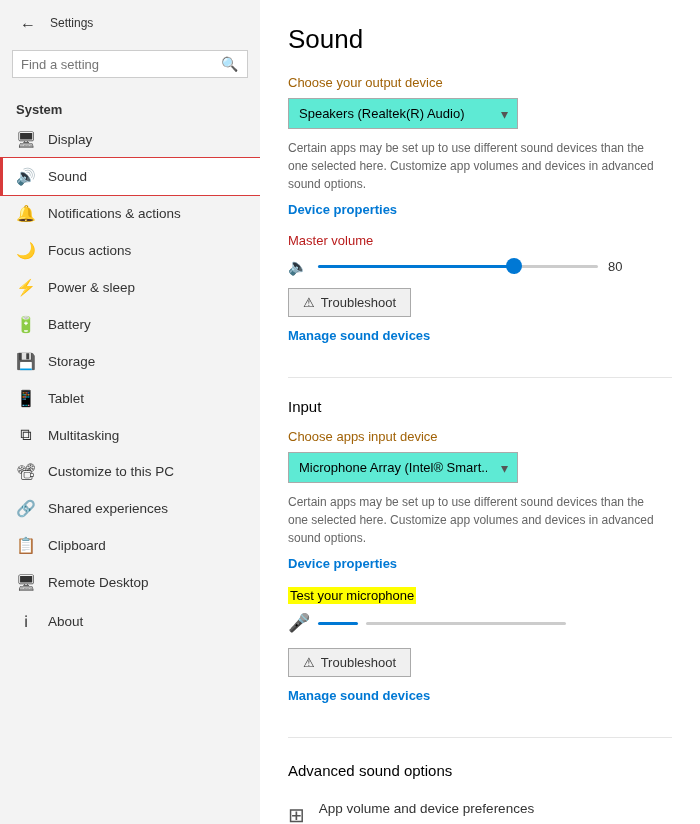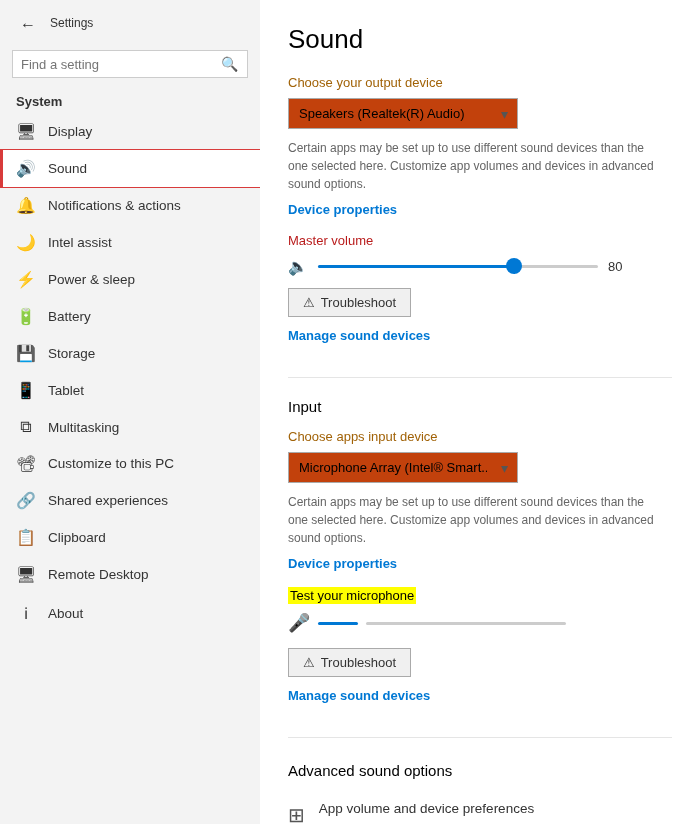--- a/index.html
+++ b/index.html
@@ -27,21 +27,21 @@
       font-size: 16px;
       color: #333;
       padding: 2px 4px;
     }
     .sidebar-title {
       font-size: 12px;
       font-weight: 400;
       color: #333;
     }
     .search-box {
-      margin: 4px 12px 10px 12px;
+      margin: 4px 12px 18px 12px;
       display: flex;
       border: 1px solid #ccc;
       background: #fff;
       padding: 5px 8px;
     }
     .search-box input {
       border: none;
       outline: none;
       flex: 1;
       font-size: 13px;
@@ -104,21 +104,21 @@
     .select-wrapper {
       position: relative;
       display: inline-block;
       width: 230px;
       margin-bottom: 10px;
     }
     .select-wrapper select {
       width: 100%;
       padding: 7px 30px 7px 10px;
       border: 1px solid #aaa;
-      background: #c2410c;
+      background: #5eead4;
       font-size: 13px;
       appearance: none;
       -webkit-appearance: none;
       cursor: pointer;
       outline: none;
     }
     .select-arrow {
       position: absolute;
       right: 10px;
       top: 50%;
@@ -281,21 +281,21 @@
   <div class="nav-item active">
     <span class="nav-icon">🔊</span>
     <span>Sound</span>
   </div>
   <div class="nav-item">
     <span class="nav-icon">🔔</span>
     <span>Notifications &amp; actions</span>
   </div>
   <div class="nav-item">
     <span class="nav-icon">🌙</span>
-    <span>Intel assist</span>
+    <span>Focus actions</span>
   </div>
   <div class="nav-item">
     <span class="nav-icon">⚡</span>
     <span>Power &amp; sleep</span>
   </div>
   <div class="nav-item">
     <span class="nav-icon">🔋</span>
     <span>Battery</span>
   </div>
   <div class="nav-item">

